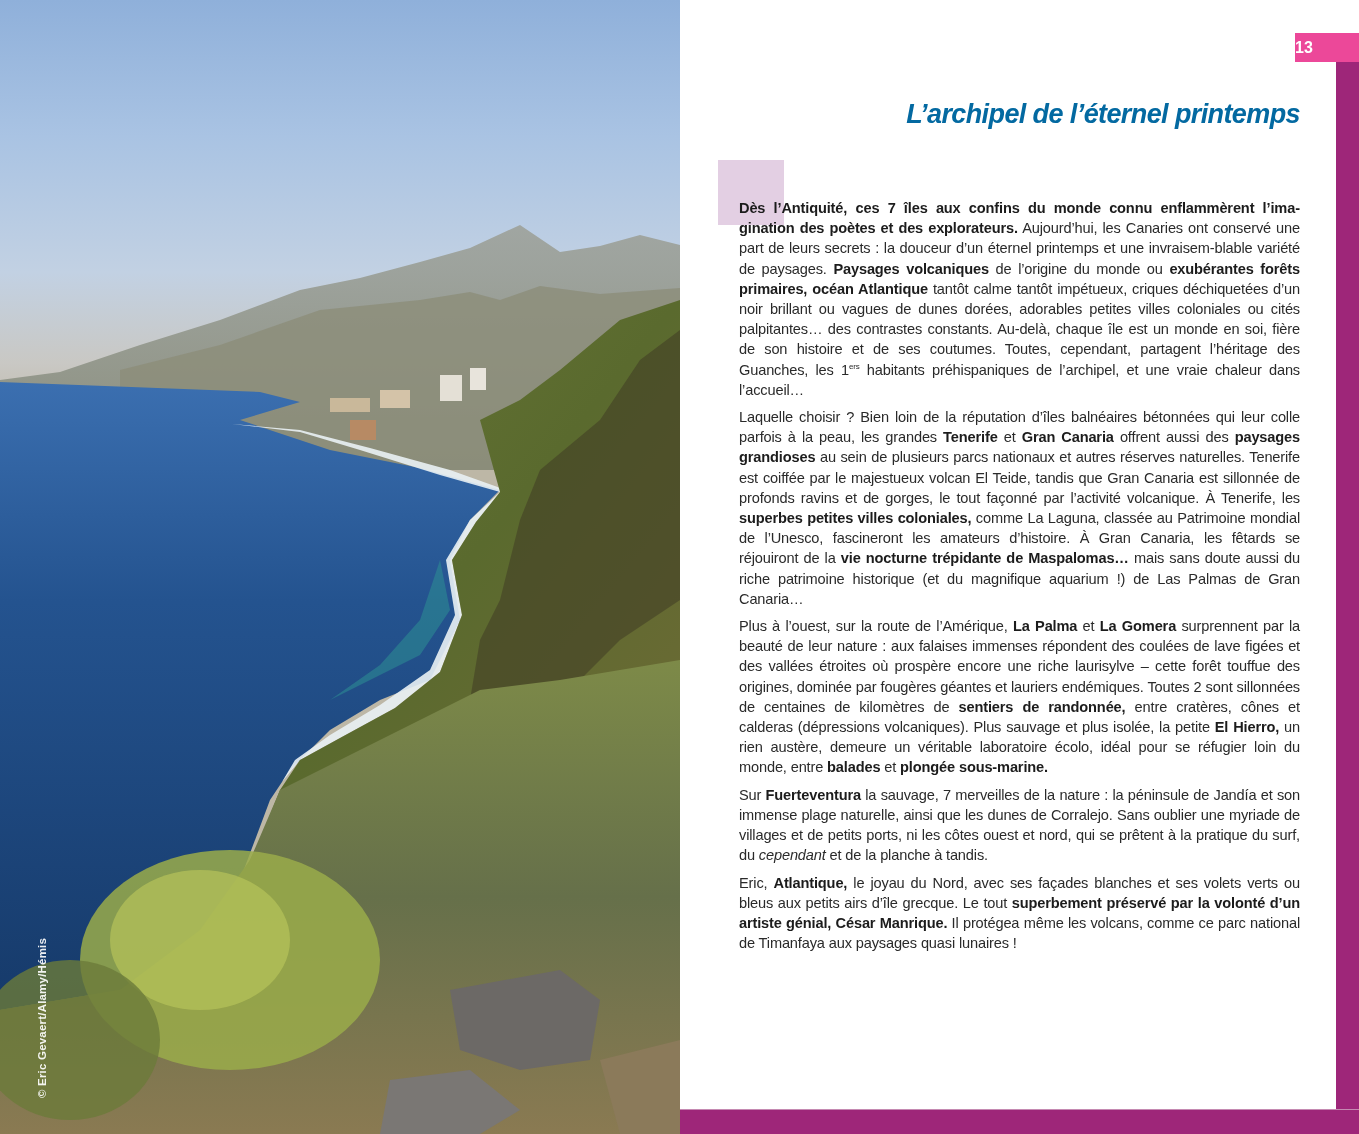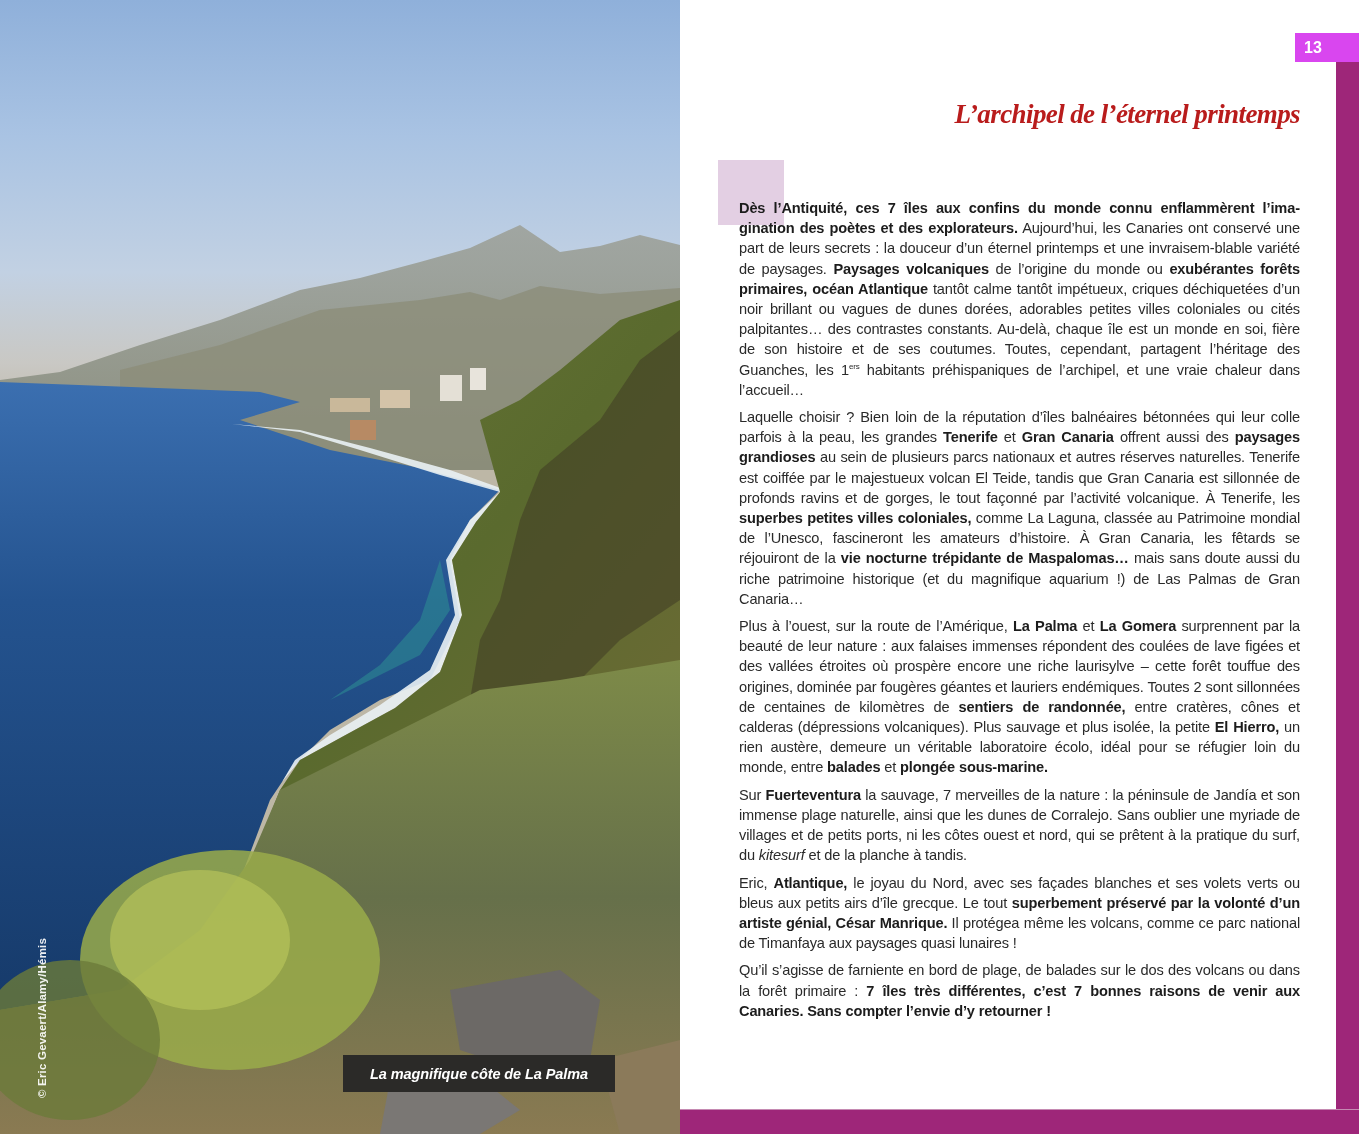--- a/index.html
+++ b/index.html
@@ -32,28 +32,28 @@
       position: absolute; left: 680px; top: 0; width: 679px; height: 1134px; background: #ffffff;
     }
     .frame-right {
       position: absolute; left: 1336px; top: 33px; width: 23px; height: 1101px; background: #9e2679;
     }
     .frame-bottom {
       position: absolute; left: 680px; top: 1109px; width: 679px; height: 25px; background: #9e2679;
       border-top: 1px solid #c58ab2;
     }
     .page-number {
-      position: absolute; left: 1295px; top: 33px; width: 64px; height: 29px; background: #d946ef;
+      position: absolute; left: 1295px; top: 33px; width: 64px; height: 29px; background: #ec4899;
       color: #ffffff; font-weight: bold; font-size: 16px;
-      padding-left: 9px; line-height: 29px;
+      line-height: 29px;
     }
     .title {
       position: absolute; right: 59px; top: 99px;
-      font-family: Liberation Serif, serif;
-      font-style: italic; font-size: 27px; color: #b91c1c; letter-spacing: -0.6px; white-space: nowrap;
+      font-family: Liberation Sans, sans-serif;
+      font-style: italic; font-size: 27px; color: #0369a1; letter-spacing: -0.6px; white-space: nowrap;
     }
     .deco-square {
       position: absolute; left: 718px; top: 160px; width: 66px; height: 65px; background: #e3cfe3;
     }
     .body-text {
       position: absolute; left: 739px; top: 198px; width: 561px;
       font-family: "Liberation Sans", "DejaVu Sans", sans-serif;
       font-size: 14.6px; line-height: 20.2px; color: #2a2a2a;
       text-align: justify; letter-spacing: -0.15px;
     }
@@ -109,31 +109,29 @@
     <ellipse cx="230" cy="960" rx="150" ry="110" fill="#9aab4a" opacity="0.85"></ellipse>
     <ellipse cx="200" cy="940" rx="90" ry="70" fill="#b7c35a" opacity="0.7"></ellipse>
     <ellipse cx="70" cy="1040" rx="90" ry="80" fill="#6b7a3a" opacity="0.8"></ellipse>
 
     <path d="M450 990 L560 970 L600 1000 L590 1060 L520 1070 L460 1050 Z" fill="#6c6966"></path>
     <path d="M390 1080 L470 1070 L520 1110 L480 1134 L380 1134 Z" fill="#7a7774"></path>
     <path d="M600 1060 L680 1040 L680 1134 L620 1134 Z" fill="#8b7a5a"></path>
   </svg>
 
   <div class="credit">© Eric Gevaert/Alamy/Hémis</div>
-  <div class="caption">La magnifique côte de La Palma</div>
 </div>
 
 <div class="page"></div>
 <div class="frame-right"></div>
 <div class="frame-bottom"></div>
 <div class="page-number">13</div>
 
 <h1 class="title">L’archipel de l’éternel printemps</h1>
 <div class="deco-square"></div>
 
 <div class="body-text">
   <p><b>Dès l’Antiquité, ces 7 îles aux confins du monde connu enflammèrent l’ima­gination des poètes et des explorateurs.</b><span> Aujourd’hui, les Canaries ont conservé une part de leurs secrets : la douceur d’un éternel printemps et une invraisem-blable variété de paysages. </span><b>Paysages volcaniques</b><span> de l’origine du monde ou </span><b>exu­bérantes forêts primaires, océan Atlantique</b><span> tantôt calme tantôt impétueux, criques déchiquetées d’un noir brillant ou vagues de dunes dorées, adorables petites villes coloniales ou cités palpitantes… des contrastes constants. Au-delà, chaque île est un monde en soi, fière de son histoire et de ses coutumes. Toutes, cependant, partagent l’héritage des Guanches, les 1</span><sup>ers</sup><span> habitants préhispaniques de l’archipel, et une vraie chaleur dans l’accueil…</span></p>
   <p><span>Laquelle choisir ? Bien loin de la réputation d’îles balnéaires bétonnées qui leur colle parfois à la peau, les grandes </span><b>Tenerife</b><span> et </span><b>Gran Canaria</b><span> offrent aussi des </span><b>paysages grandioses</b><span> au sein de plusieurs parcs nationaux et autres réserves naturelles. Tenerife est coiffée par le majestueux volcan El Teide, tandis que Gran Canaria est sillonnée de profonds ravins et de gorges, le tout façonné par l’activité volcanique. À Tenerife, les </span><b>superbes petites villes coloniales,</b><span> comme La Laguna, classée au Patrimoine mondial de l’Unesco, fascineront les amateurs d’histoire. À Gran Canaria, les fêtards se réjouiront de la </span><b>vie nocturne trépidante de Maspalomas…</b><span> mais sans doute aussi du riche patrimoine historique (et du magnifique aquarium !) de Las Palmas de Gran Canaria…</span></p>
   <p><span>Plus à l’ouest, sur la route de l’Amérique, </span><b>La Palma</b><span> et </span><b>La Gomera</b><span> surprennent par la beauté de leur nature : aux falaises immenses répondent des coulées de lave figées et des vallées étroites où prospère encore une riche laurisylve – cette forêt touffue des origines, dominée par fougères géantes et lauriers endémiques. Toutes 2 sont sillonnées de centaines de kilomètres de </span><b>sentiers de randonnée,</b><span> entre cratères, cônes et calderas (dépressions volcaniques). Plus sauvage et plus isolée, la petite </span><b>El Hierro,</b><span> un rien austère, demeure un véritable laboratoire écolo, idéal pour se réfugier loin du monde, entre </span><b>balades</b><span> et </span><b>plongée sous-marine.</b></p>
-  <p><span>Sur </span><b>Fuerteventura</b><span> la sauvage, 7 merveilles de la nature : la péninsule de Jandía et son immense plage naturelle, ainsi que les dunes de Corralejo. Sans oublier une myriade de villages et de petits ports, ni les côtes ouest et nord, qui se prêtent à la pratique du surf, du </span><i>kitesurf</i><span> et de la planche à tandis.</span></p>
+  <p><span>Sur </span><b>Fuerteventura</b><span> la sauvage, 7 merveilles de la nature : la péninsule de Jandía et son immense plage naturelle, ainsi que les dunes de Corralejo. Sans oublier une myriade de villages et de petits ports, ni les côtes ouest et nord, qui se prêtent à la pratique du surf, du </span><i>cependant</i><span> et de la planche à tandis.</span></p>
   <p><span>Eric, </span><b>Atlantique,</b><span> le joyau du Nord, avec ses façades blanches et ses volets verts ou bleus aux petits airs d’île grecque. Le tout </span><b>superbement préservé par la volonté d’un artiste génial, César Manrique.</b><span> Il protégea même les volcans, comme ce parc national de Timanfaya aux paysages quasi lunaires !</span></p>
-  <p><span>Qu’il s’agisse de farniente en bord de plage, de balades sur le dos des volcans ou dans la forêt primaire : </span><b>7 îles très différentes, c’est 7 bonnes raisons de venir aux Canaries. Sans compter l’envie d’y retourner !</b></p>
 </div>
 
 </body></html>

